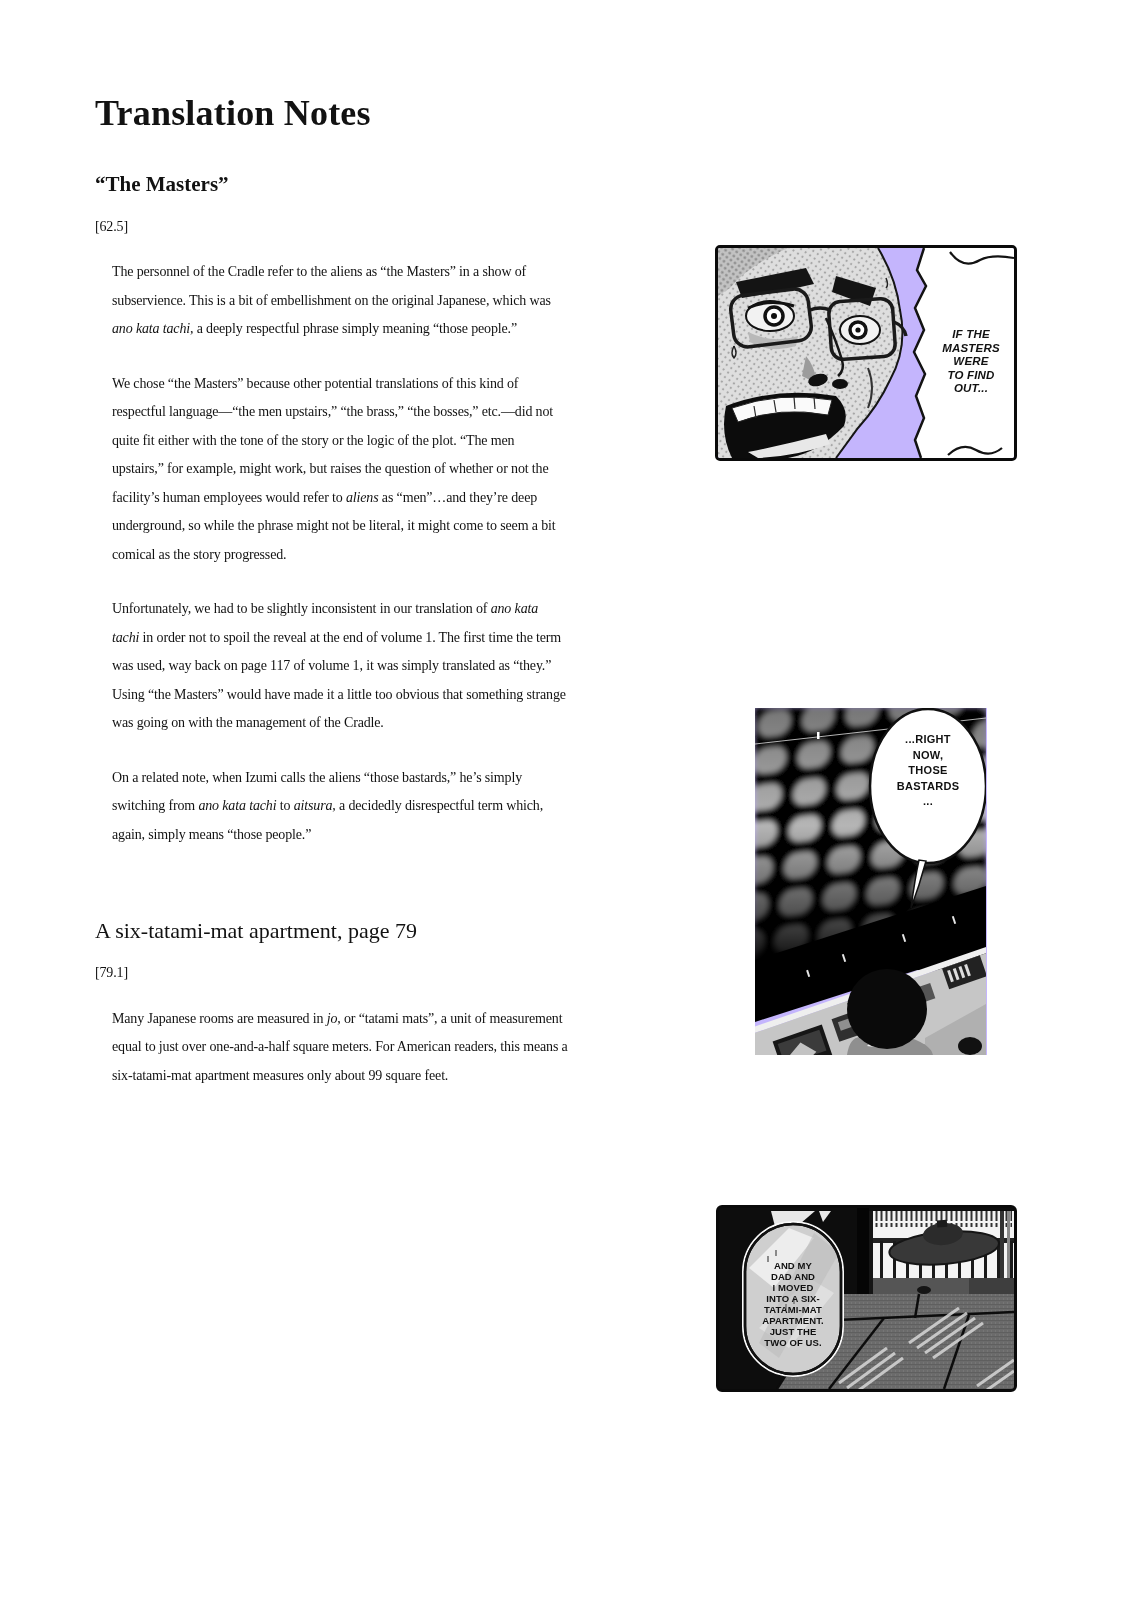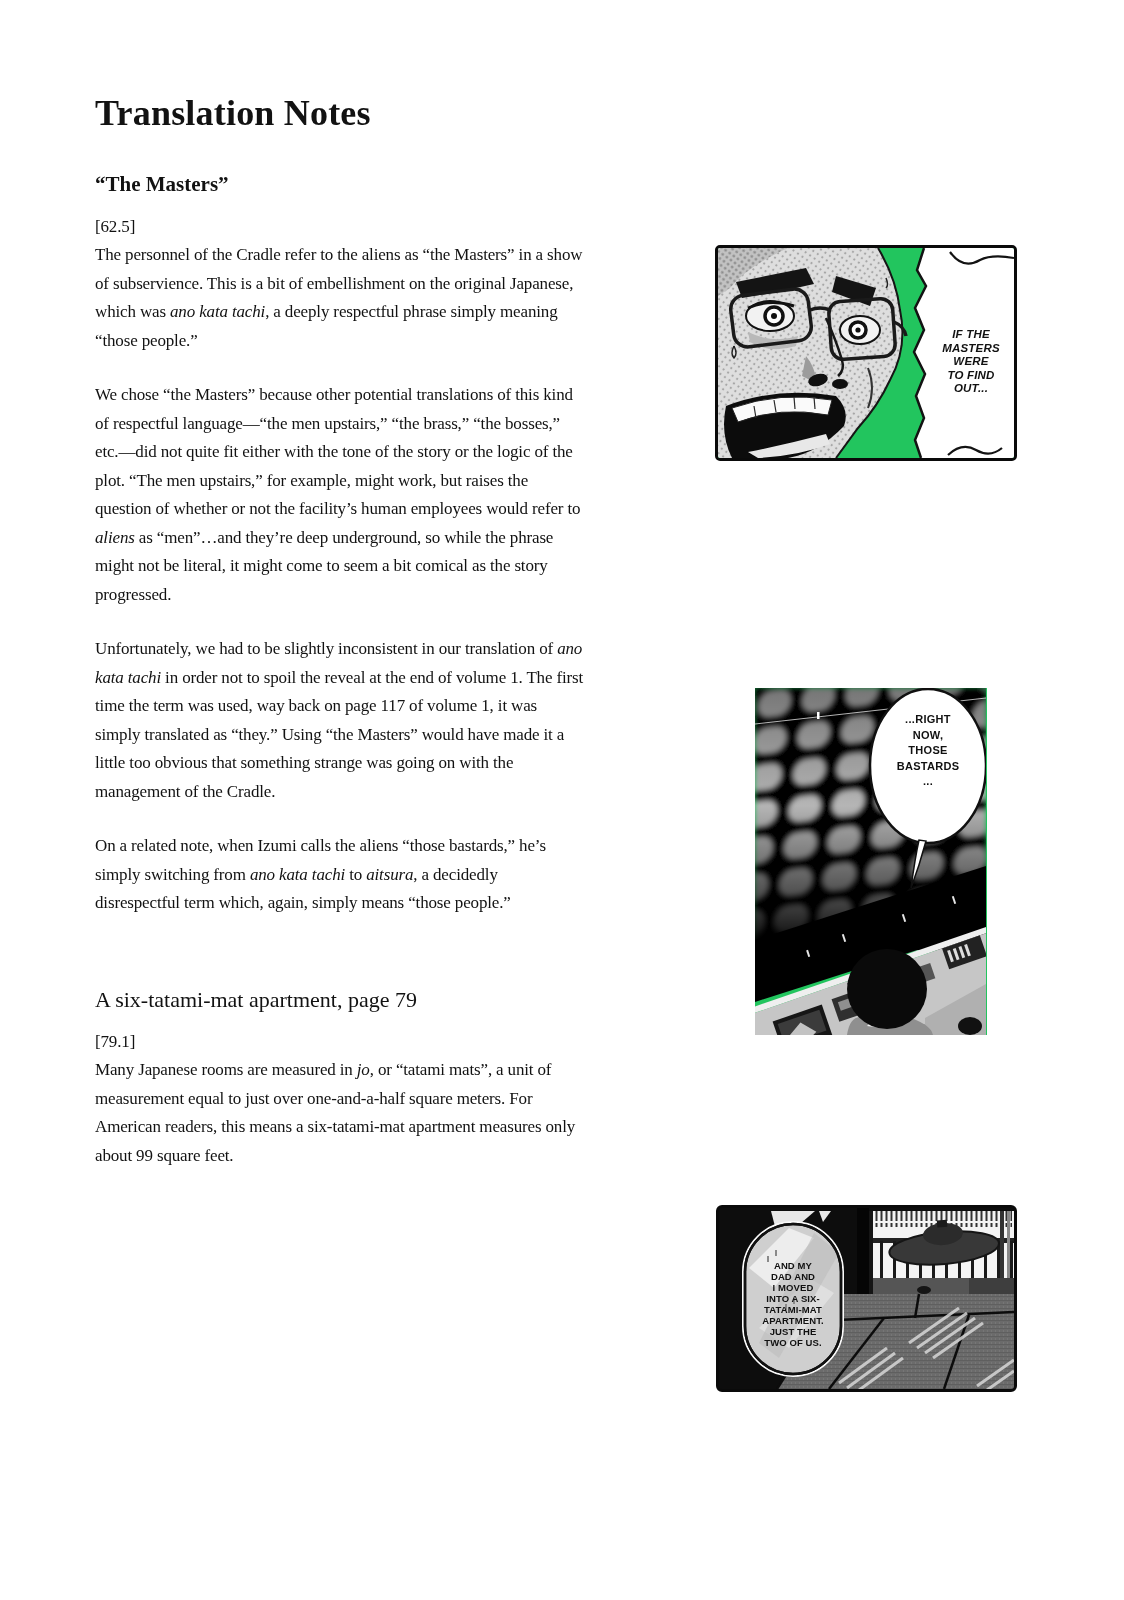--- a/index.html
+++ b/index.html
@@ -2,28 +2,28 @@
 <html><head>
 <meta charset="utf-8">
 <style>
   html,body{margin:0;padding:0;background:#ffffff;}
   .page{position:relative;width:1124px;height:1600px;background:#ffffff;overflow:hidden;
         color:#121212;font-family:"Liberation Serif",serif;}
   .text-col{position:absolute;left:95px;top:95px;width:490px;}
   h1.title{font-size:36px;line-height:1.05;font-weight:bold;margin:0;letter-spacing:.2px;}
   h2.sec{font-size:21px;line-height:27px;font-weight:bold;margin:38px 0 15px 0;}
   h2.sec2{font-size:22px;line-height:27px;font-weight:normal;margin:68px 0 15px 0;}
-  .block{font-size:17px;line-height:28.5px;letter-spacing:-0.15px;margin:0 0 26px 0;}
+  .block{font-size:14px;line-height:28.5px;letter-spacing:-0.15px;margin:0 0 26px 0;}
   .block .ref{display:block;}
-  .block p{margin:0;}
+  .block p{margin:17px;}
   .block i{font-style:italic;}
 
-  .panel{position:absolute;overflow:hidden;background:#22c55e;}
+  .panel{position:absolute;overflow:hidden;background:#c4b5fd;}
   #panel1{left:715px;top:245px;width:296px;height:210px;border:3px solid #0a0a0a;border-radius:5px;}
-  #panel2{left:755px;top:688px;width:232px;height:347px;}
+  #panel2{left:755px;top:708px;width:232px;height:347px;}
   #panel3{left:716px;top:1205px;width:295px;height:181px;border:3px solid #0a0a0a;border-radius:6px;background:#0d0d0d;}
   .panel svg{position:absolute;left:0;top:0;display:block;}
 
   .bubble-text{position:absolute;font-family:"Liberation Sans",sans-serif;font-weight:bold;
                color:#111;text-align:center;white-space:pre-line;}
   #panel1 .bubble-text{left:213px;top:80px;width:80px;font-size:11.5px;line-height:13.5px;font-style:italic;letter-spacing:.2px;}
   #panel2 .bubble-text{left:116px;top:24px;width:114px;font-size:11px;line-height:15.5px;letter-spacing:.3px;}
   #panel3 .bubble-text{left:30px;top:52px;width:88px;font-size:9.5px;line-height:11px;letter-spacing:.1px;}
 </style>
 </head>

